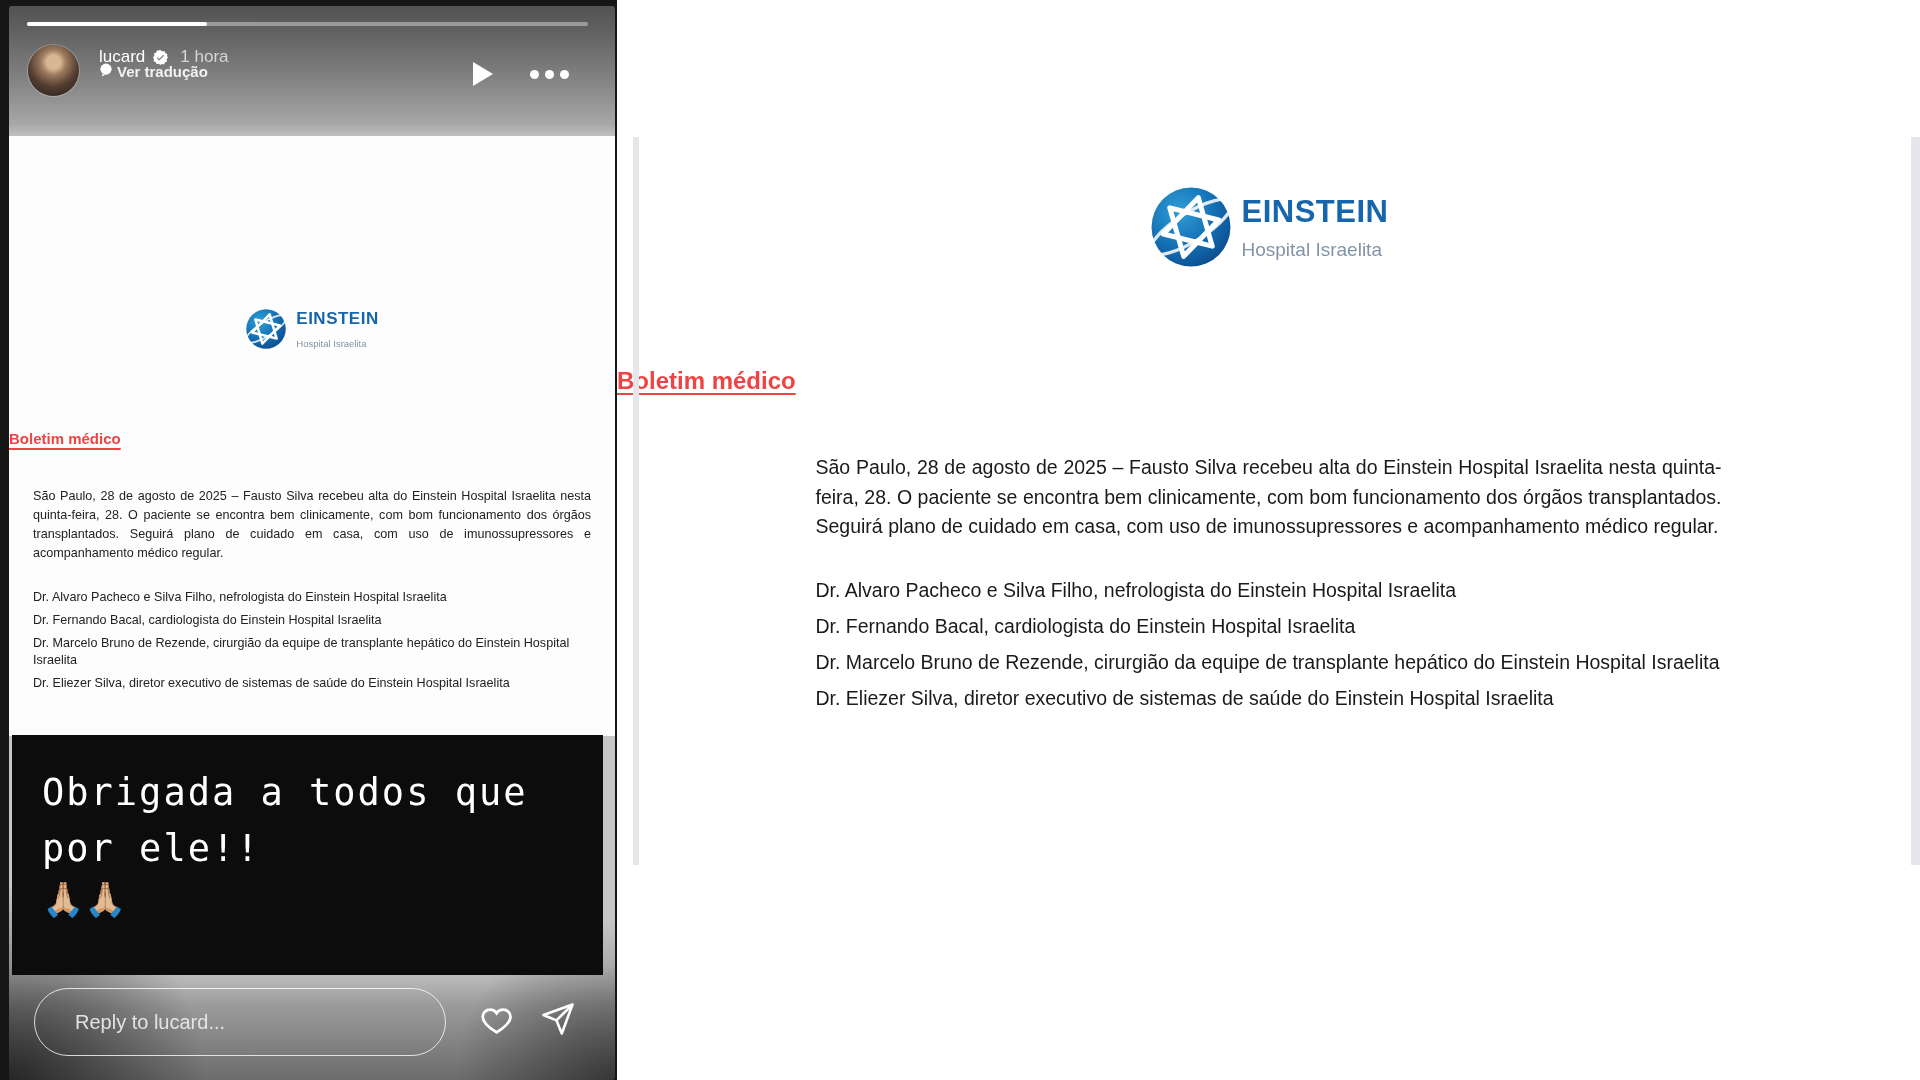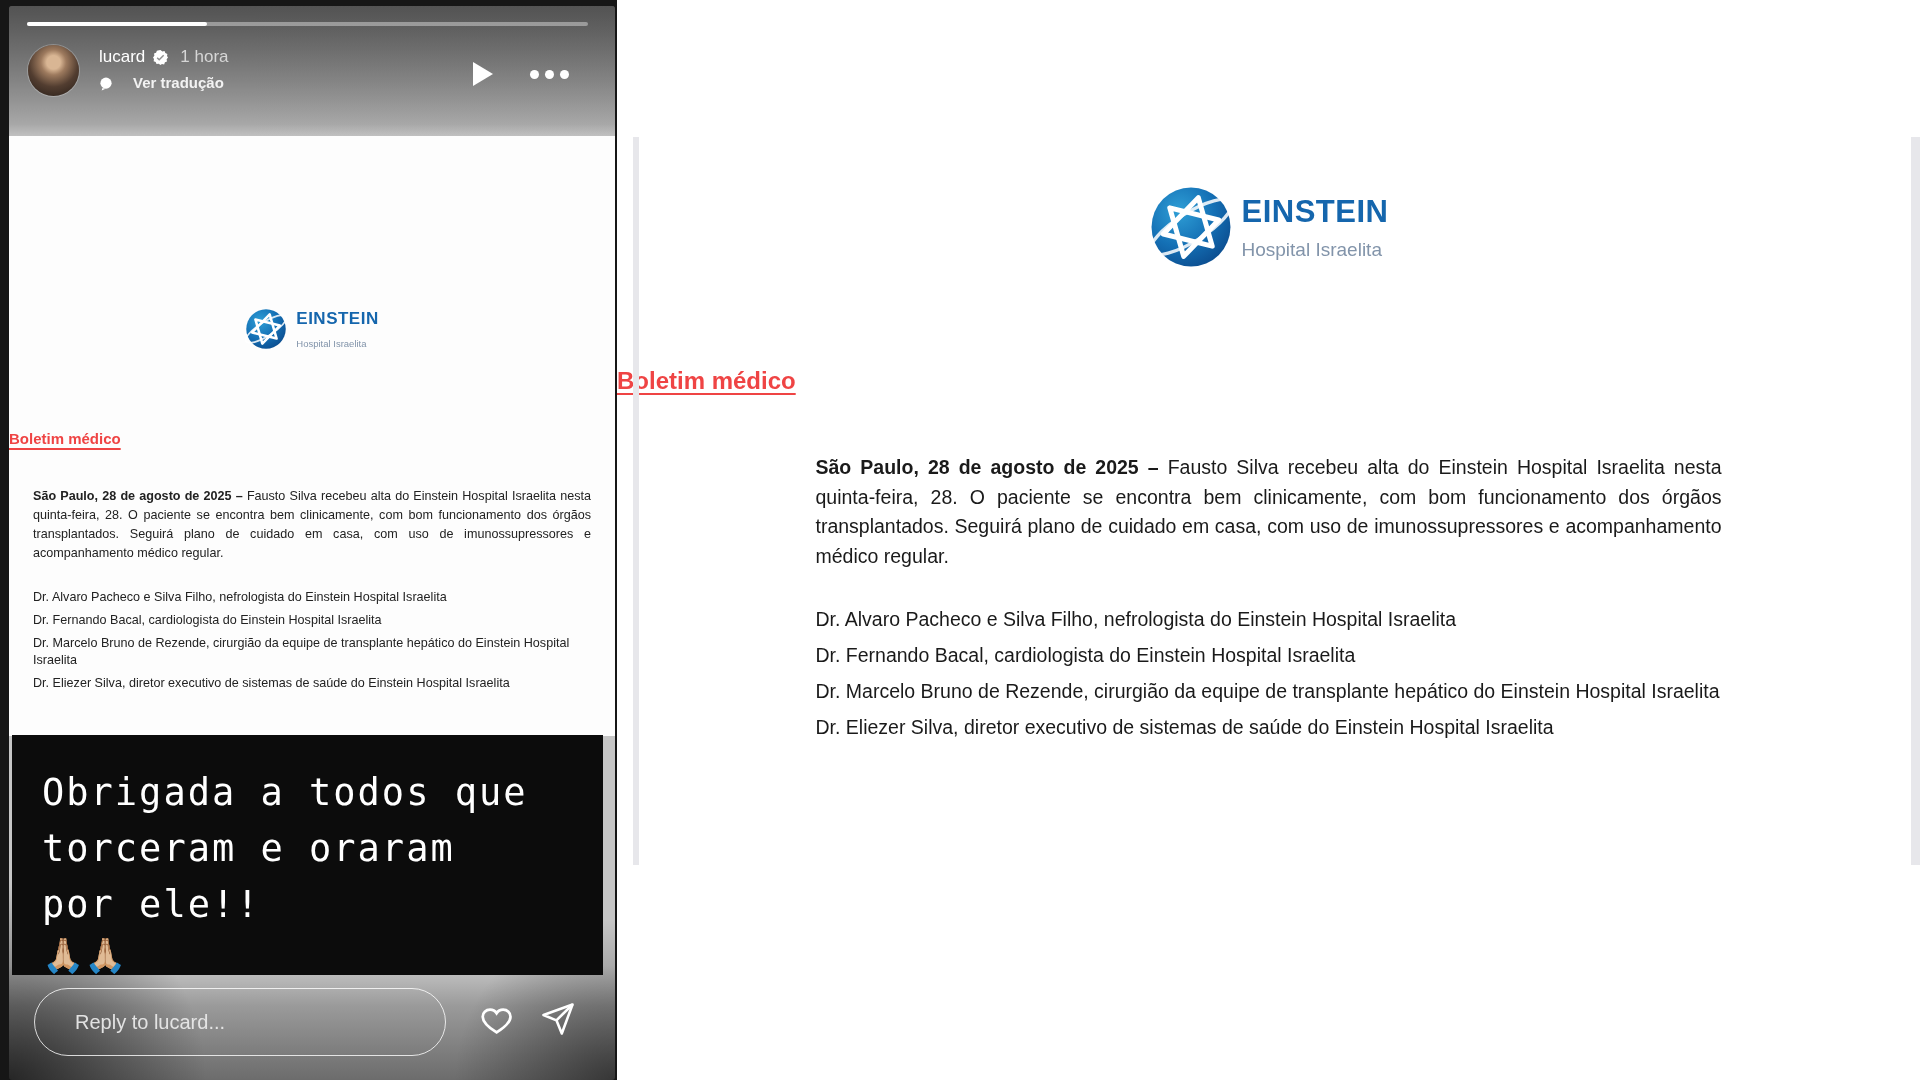--- a/index.html
+++ b/index.html
@@ -21,21 +21,21 @@
   .progress-fill{height:4px;border-radius:2px;background:#ffffff;}
 
   .story-header{position:absolute;left:19px;top:38px;right:18px;height:62px;color:#fff;}
   .avatar{position:absolute;left:0;top:1px;width:51px;height:51px;border-radius:50%;
       background:radial-gradient(circle at 50% 34%,#d9b694 16%,#9d7a5e 30%,#523d30 58%,#2c211b 92%);
       box-shadow:0 0 0 1px rgba(255,255,255,.25);}
   .hdr-row1{position:absolute;left:71px;top:3px;display:flex;align-items:center;gap:8px;}
   .username{font-size:17px;font-weight:normal;color:#fff;}
   .badge{width:15px;height:15px;display:inline-block;}
   .timestamp{font-size:17px;color:#d6d6d6;margin-left:4px;}
-  .hdr-row2{position:absolute;left:71px;top:30px;display:flex;align-items:flex-end;gap:20px;}
+  .hdr-row2{position:absolute;left:71px;top:19px;display:flex;align-items:flex-start;gap:4px;}
   .trans-icon{width:14px;height:14px;display:inline-block;}
   .trans-label{font-size:15px;font-weight:bold;color:#f2f2f2;}
   .play-btn{position:absolute;right:104px;top:18px;width:0;height:0;cursor:pointer;
       border-left:20px solid #fff;border-top:12px solid transparent;border-bottom:12px solid transparent;}
   .more-btn{position:absolute;right:28px;top:26px;display:flex;gap:6px;cursor:pointer;}
   .more-btn span{width:9px;height:9px;border-radius:50%;background:#fff;}
 
   
   .story-document{position:absolute;left:0;top:130px;width:100%;height:600px;background:#fdfdfd;color:#1d1d1d;}
   .logo-row{display:flex;justify-content:center;align-items:center;gap:9px;}
@@ -44,21 +44,21 @@
   .logo-text .sub{margin-top:9px;}
   .small .globe{width:42px;height:42px;}
   .small .brand{font-size:17px;}
   .small .sub{font-size:9.5px;}
   .doc-title{text-align:left;font-weight:bold;text-decoration:underline;
       text-decoration-thickness:2px;text-underline-offset:4px;color:#ef4444;}
   .story-document .doc-title{margin-top:80px;font-size:15px;}
   .story-document .doc-para{margin:40px 24px 0 24px;font-size:12.6px;line-height:19px;text-align:justify;color:#222;}
   .story-document .doctors{margin:26px 24px 0 24px;font-size:12.6px;line-height:17px;color:#222;}
   .story-document .doctors div{margin-bottom:6px;}
-  b.dateline{font-weight:bold;margin-top:24px;}
+  b.dateline{font-weight:normal;margin-top:24px;}
 
   
   .caption-box{position:absolute;left:3px;top:729px;width:591px;height:240px;background:#0c0c0c;
       color:#fff;font-family:"DejaVu Sans Mono","Liberation Mono",monospace;
       padding:30px 0 0 30px;box-sizing:border-box;}
   .caption-box .cap-line{font-size:37px;line-height:56px;letter-spacing:2px;}
   .caption-box .cap-emoji{font-size:34px;line-height:44px;}
 
   
   .reply-bar{position:absolute;left:0;top:978px;width:100%;height:76px;}
@@ -166,21 +166,20 @@
         <div class="doctors">
           <div>Dr. Alvaro Pacheco e Silva Filho, nefrologista do Einstein Hospital Israelita</div>
           <div>Dr. Fernando Bacal, cardiologista do Einstein Hospital Israelita</div>
           <div>Dr. Marcelo Bruno de Rezende, cirurgião da equipe de transplante hepático do Einstein Hospital Israelita</div>
           <div>Dr. Eliezer Silva, diretor executivo de sistemas de saúde do Einstein Hospital Israelita</div>
         </div>
       </div>
 
       <div class="caption-box">
         <div class="cap-line">Obrigada a todos que</div>
-        <div class="cap-line">torceram e oraram</div>
         <div class="cap-line">por ele!!</div>
         <div class="cap-emoji">🙏🏼🙏🏼</div>
       </div>
 
       <div class="reply-bar">
         <div class="reply-pill">
           <input type="text" placeholder="Reply to lucard..." style="">
         </div>
         <svg class="icon-btn like-btn" viewBox="0 0 32 32">
           <use href="#heart-shape"></use>

